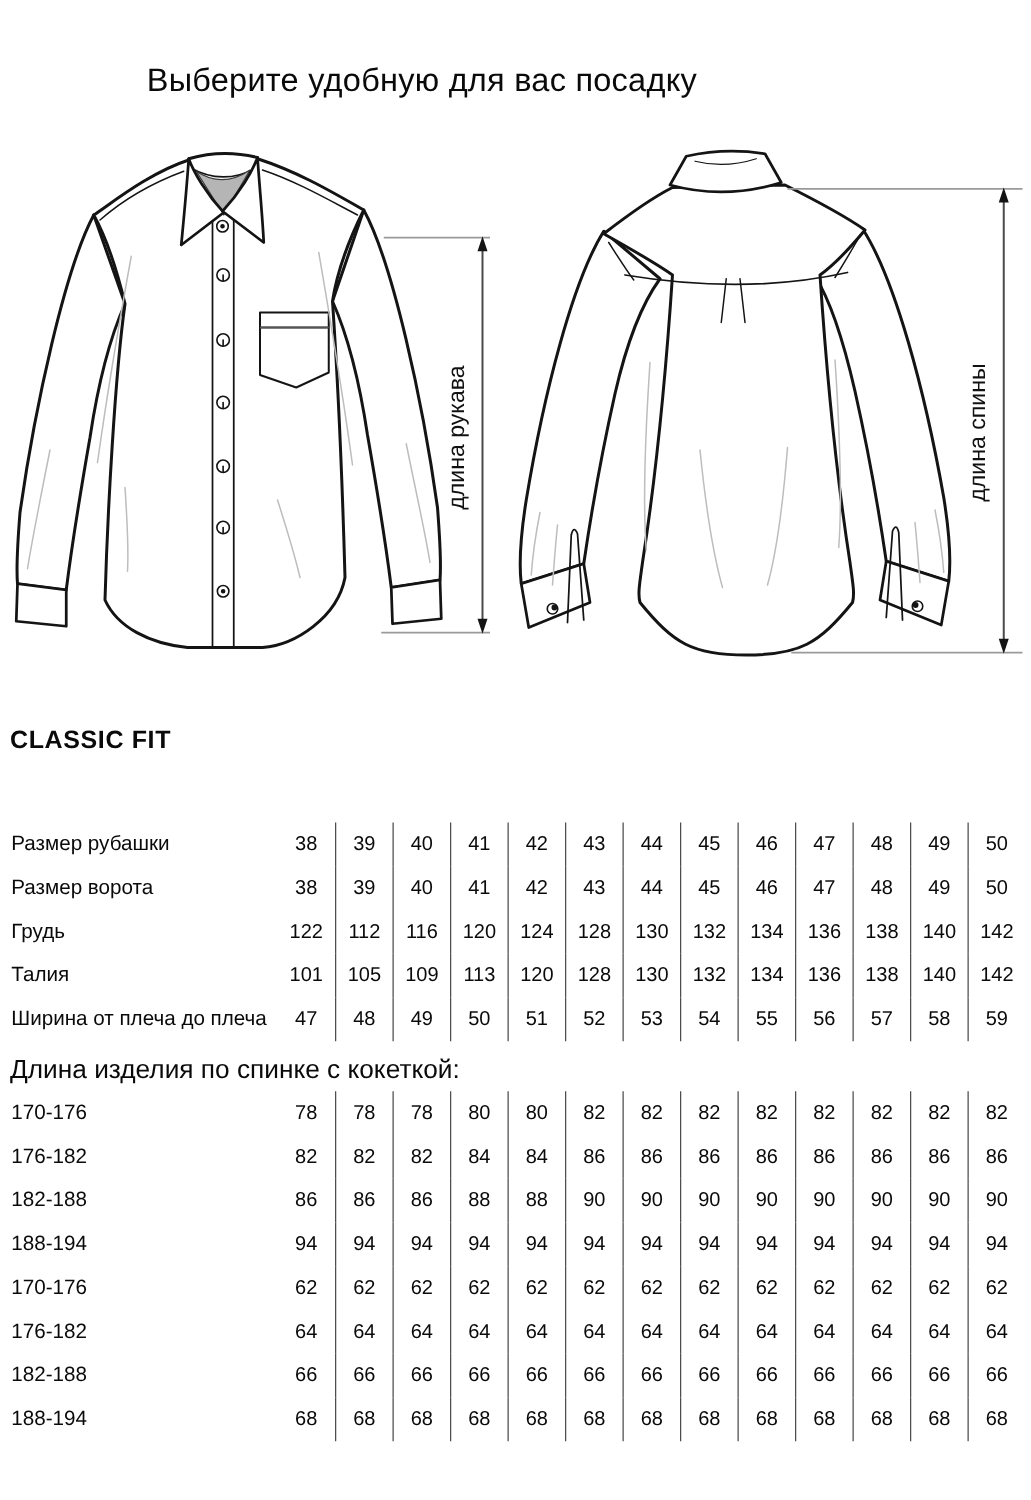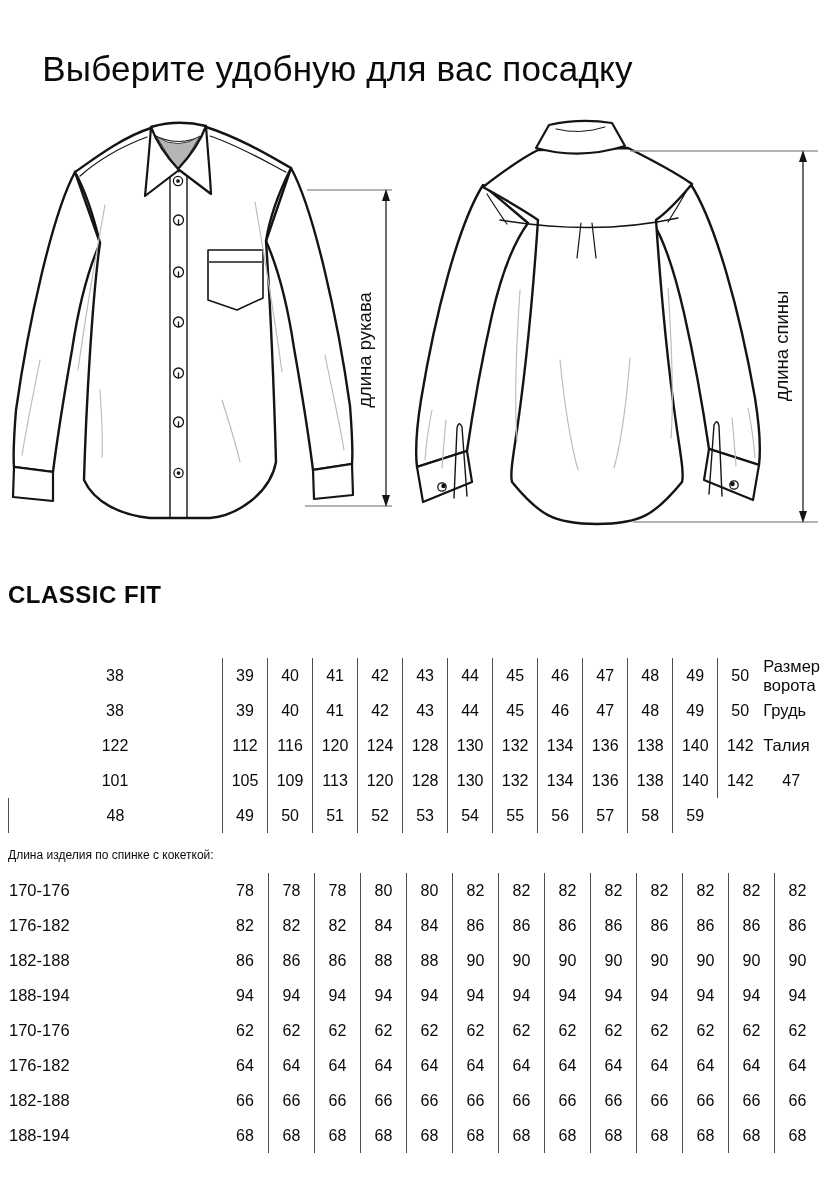--- a/index.html
+++ b/index.html
@@ -1,29 +1,29 @@
 <!DOCTYPE html>
 <html><head>
 <meta charset="utf-8">
 <style>
   html,body{margin:0;padding:0;background:#fff;}
   #page{position:relative;width:825px;height:1200px;background:#fff;overflow:hidden;
         font-family:"Liberation Sans","DejaVu Sans",sans-serif;color:#0a0a0a;}
   .title{position:absolute;top:49px;left:0;width:675px;text-align:center;
-         font-size:35px;letter-spacing:.2px;}
+         font-size:26px;letter-spacing:.2px;}
   #diagram{position:absolute;top:110px;left:0;}
-  .fit-heading{position:absolute;left:8px;top:581px;font-size:24px;font-weight:bold;letter-spacing:.5px;}
+  .fit-heading{position:absolute;left:8px;top:581px;font-size:20px;font-weight:bold;letter-spacing:.5px;}
   .subtitle{position:absolute;left:8px;top:617px;font-size:20px;}
   #sizeTable{position:absolute;left:8px;top:658px;width:812px;}
   .block{display:grid;grid-template-columns:214px repeat(13,1fr);}
   .cell{height:35px;display:flex;align-items:center;font-size:16px;}
   .cell.lbl{justify-content:flex-start;padding-left:1px;font-size:16.5px;}
   .cell.val{justify-content:center;}
   .cell.val.div{border-left:1.5px solid #4d4d4d;}
-  .sec-header{margin-top:10px;margin-bottom:5px;font-size:12px;line-height:25px;}
+  .sec-header{margin-top:10px;margin-bottom:5px;font-size:21px;line-height:25px;}
   svg text{font-family:"Liberation Sans","DejaVu Sans",sans-serif;}
 </style>
 </head>
 <body>
 
 <div id="page">
 
   <div class="title">Выберите удобную для вас посадку</div>
 
   <svg id="diagram" width="825" height="440" viewBox="0 0 825 440">
@@ -130,20 +130,21 @@
       <path d="M 799,52 L 807,52 L 803,40 Z" fill="#141414"></path>
       <path d="M 799,401 L 807,401 L 803,413 Z" fill="#141414"></path>
       <text x="788" y="236" transform="rotate(-90 788 236)" text-anchor="middle" font-size="18.5" fill="#111">длина спины</text>
     </g>
   </svg>
 
   <div class="fit-heading">CLASSIC FIT</div>
 
   <div id="sizeTable">
       <div class="block">
+        <div class="cell lbl">Размер рубашки</div>
         <div class="cell val">38</div>
         <div class="cell val div">39</div>
         <div class="cell val div">40</div>
         <div class="cell val div">41</div>
         <div class="cell val div">42</div>
         <div class="cell val div">43</div>
         <div class="cell val div">44</div>
         <div class="cell val div">45</div>
         <div class="cell val div">46</div>
         <div class="cell val div">47</div>
@@ -185,20 +186,21 @@
         <div class="cell val div">113</div>
         <div class="cell val div">120</div>
         <div class="cell val div">128</div>
         <div class="cell val div">130</div>
         <div class="cell val div">132</div>
         <div class="cell val div">134</div>
         <div class="cell val div">136</div>
         <div class="cell val div">138</div>
         <div class="cell val div">140</div>
         <div class="cell val div">142</div>
+        <div class="cell lbl">Ширина от плеча до плеча</div>
         <div class="cell val">47</div>
         <div class="cell val div">48</div>
         <div class="cell val div">49</div>
         <div class="cell val div">50</div>
         <div class="cell val div">51</div>
         <div class="cell val div">52</div>
         <div class="cell val div">53</div>
         <div class="cell val div">54</div>
         <div class="cell val div">55</div>
         <div class="cell val div">56</div>

